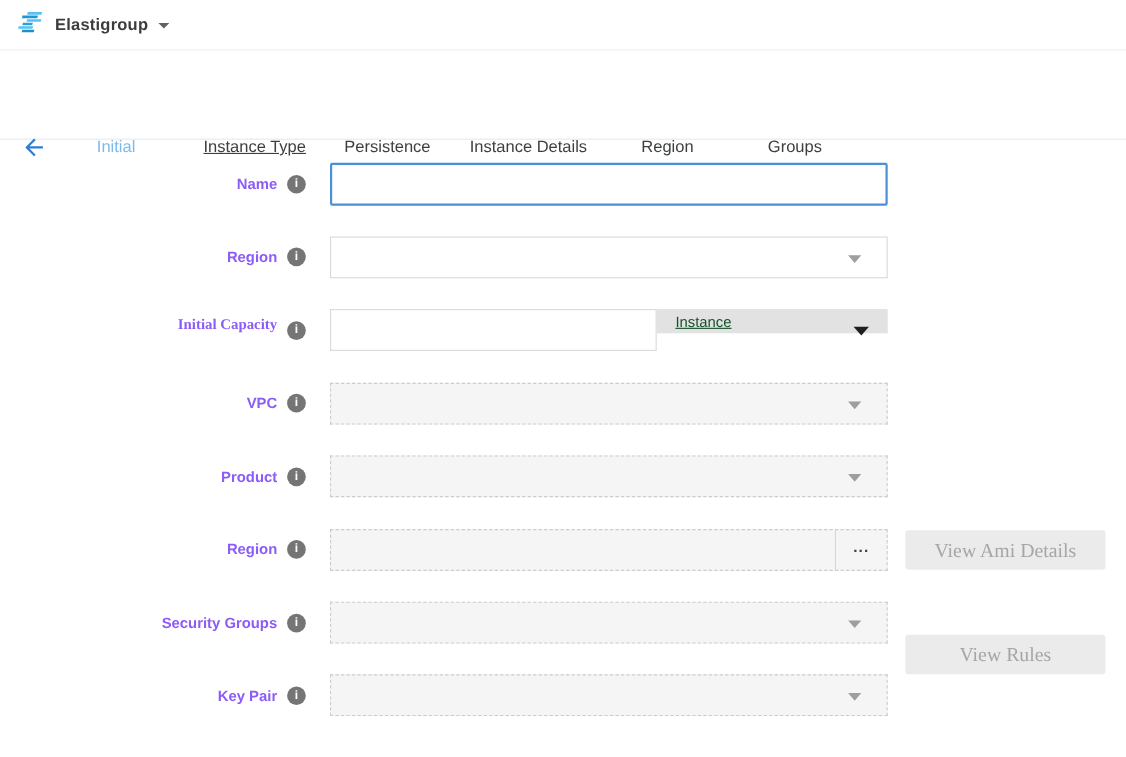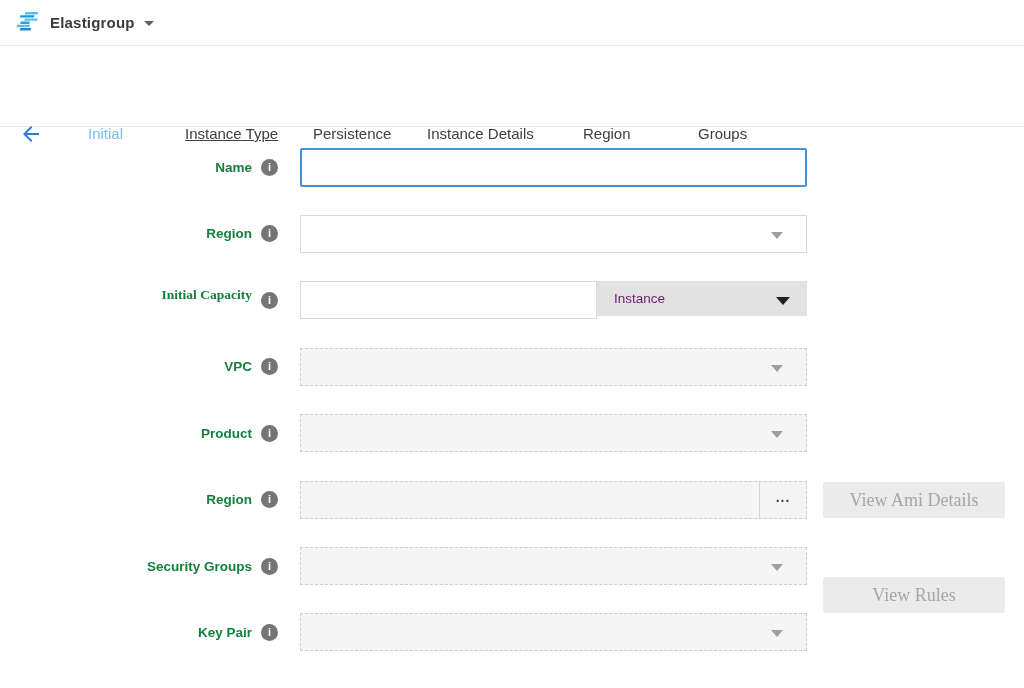--- a/index.html
+++ b/index.html
@@ -32,21 +32,21 @@
   .tab-general { left: 88px; }
   .tab-instance-type { left: 185px; text-decoration: underline; }
   .tab-persistence { left: 313px; }
   .tab-instance-details { left: 427px; }
   .tab-scaling { left: 583px; }
   .tab-review { left: 698px; }
 
   
   .form-label {
     position: absolute; left: 0; width: 252px; text-align: right;
-    font-size: 13.5px; font-weight: bold; color: #15803d; line-height: 17px;
+    font-size: 13.5px; font-weight: bold; color: #8b5cf6; line-height: 17px;
   }
   .info-icon {
     position: absolute; left: 261px; width: 17px; height: 17px; border-radius: 50%;
     background: #757575; color: #fff; font-size: 11px; font-weight: bold;
     text-align: center; line-height: 17px; cursor: pointer;
   }
   .field { position: absolute; left: 300px; width: 507px; height: 38px; }
   .input-focused {
     width: 100%; height: 100%; border: 2px solid #4a90d9; border-radius: 2px;
     background: #fff; outline: none; padding: 0 10px; font-size: 14px; color: #333;
@@ -64,23 +64,23 @@
     border-left: 6px solid transparent; border-right: 6px solid transparent;
     border-top: 7px solid #9e9e9e;
   }
   .capacity-input {
     position: absolute; left: 0; top: 0; width: 297px; height: 38px;
     border: 1px solid #d9d9d9; background: #fff; outline: none;
     padding: 0 10px; font-size: 14px; color: #333;
     font-family: "Liberation Sans", sans-serif;
   }
   .unit-select {
-    position: absolute; left: 297px; top: 0; width: 210px; height: 35px;
+    position: absolute; left: 297px; top: 0; width: 210px; height: 22px;
     background: #e2e2e2; display: flex; align-items: center;
-    padding-left: 17px; font-size: 13.5px; color: #701a75; cursor: pointer;
+    padding-left: 17px; font-size: 13.5px; color: #14532d; cursor: pointer; text-decoration: underline;
   }
   .caret-black {
     position: absolute; right: 17px; top: 16px; width: 0; height: 0;
     border-left: 7px solid transparent; border-right: 7px solid transparent;
     border-top: 8px solid #1f1f1f;
   }
   .image-box {
     width: 100%; height: 100%; background: #f5f5f5; border: 1px dashed #cccccc;
     position: relative;
   }

